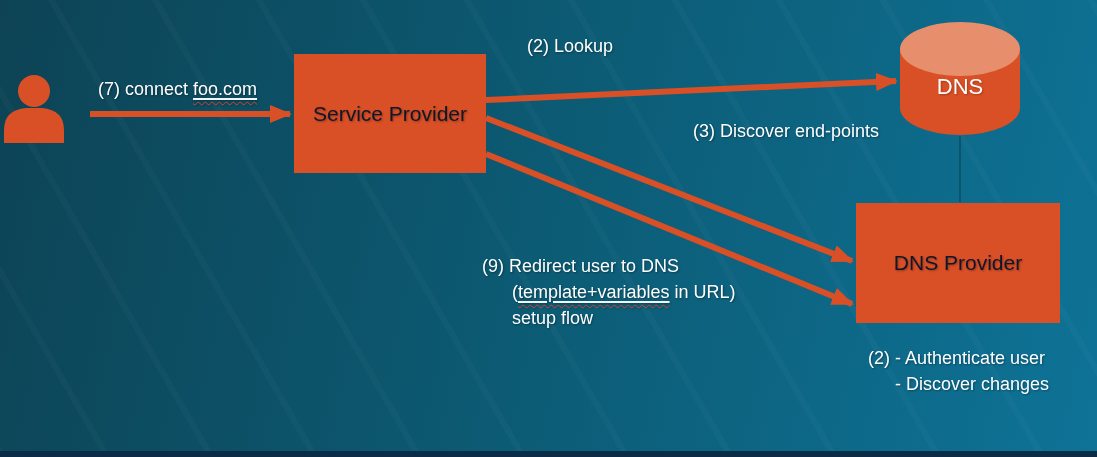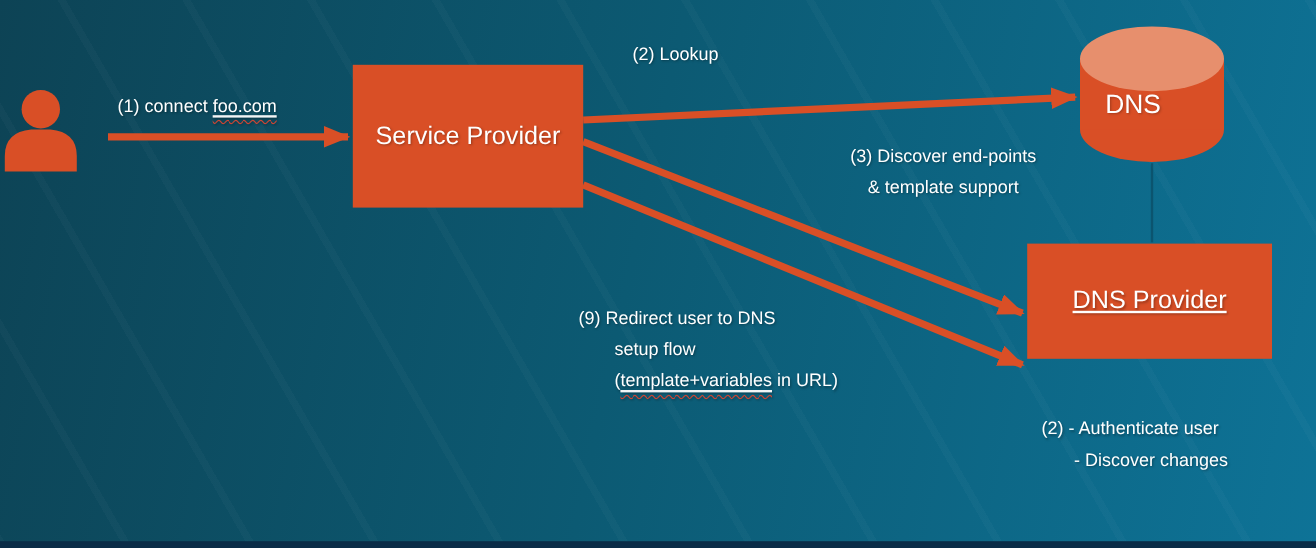--- a/index.html
+++ b/index.html
@@ -29,39 +29,38 @@
     width: 1097px;
     height: 457px;
     pointer-events: none;
   }
   .node-box {
     position: absolute;
     background: #d94f26;
     display: flex;
     align-items: center;
     justify-content: center;
-    color: #ffffff;
+    color: #0f172a;
     font-size: 21px;
     text-shadow: 1px 1px 2px rgba(0,0,0,0.3);
   }
   .sp-box   { left: 294px; top:  54px; width: 192px; height: 119px; }
-  .dnsp-box { left: 856px; top: 203px; width: 204px; height: 96px; text-decoration: underline; }
+  .dnsp-box { left: 856px; top: 203px; width: 204px; height: 120px; }
   .cyl-label {
     position: absolute;
     left: 900px; top: 74px; width: 120px;
-    text-align: left;
+    text-align: center;
     color: #fff;
     font-size: 22px;
     text-shadow: 1px 1px 2px rgba(0,0,0,0.25);
-    padding-left: 21px;
   }
   .step-label {
     position: absolute;
     color: #fff;
-    font-size: 15px;
+    font-size: 18px;
     line-height: 26px;
     text-shadow: 1px 1px 2px rgba(0,0,0,0.35);
     white-space: nowrap;
   }
   .step1 { left:  98px; top:  76px; }
   .step2 { left: 527px; top:  33px; }
   .step3 { left: 636px; top: 118px; width: 300px; text-align: center; }
   .step4 { left: 482px; top: 253px; }
   .step5 { left: 868px; top: 345px; }
   .indent30 { padding-left: 30px; }
@@ -112,36 +111,35 @@
     <span>Service Provider</span>
   </div>
 
   <div class="node-box dnsp-box">
     <span>DNS Provider</span>
   </div>
 
   <div class="cyl-label">DNS</div>
 
   <div class="step-label step1">
-    <span>(1) connect </span><span class="u-white"><span class="u-wavy">foo.com</span></span>
+    <span>(7) connect </span><span class="u-white"><span class="u-wavy">foo.com</span></span>
   </div>
 
   <div class="step-label step2">
     <div>(2) Lookup</div>
   </div>
 
   <div class="step-label step3">
     <div>(3) Discover end-points</div>
-    <div>&amp; template support</div>
   </div>
 
   <div class="step-label step4">
     <div>(9) Redirect user to DNS</div>
+    <div class="indent30"><span>(</span><span class="u-white"><span class="u-wavy">template+variables</span></span><span> in URL)</span></div>
     <div class="indent30">setup flow</div>
-    <div class="indent30"><span>(</span><span class="u-white"><span class="u-wavy">template+variables</span></span><span> in URL)</span></div>
   </div>
 
   <div class="step-label step5">
     <div>(2) - Authenticate user</div>
     <div class="indent27">- Discover changes</div>
   </div>
 
   <div class="footer-bar"></div>
 </div>
 

